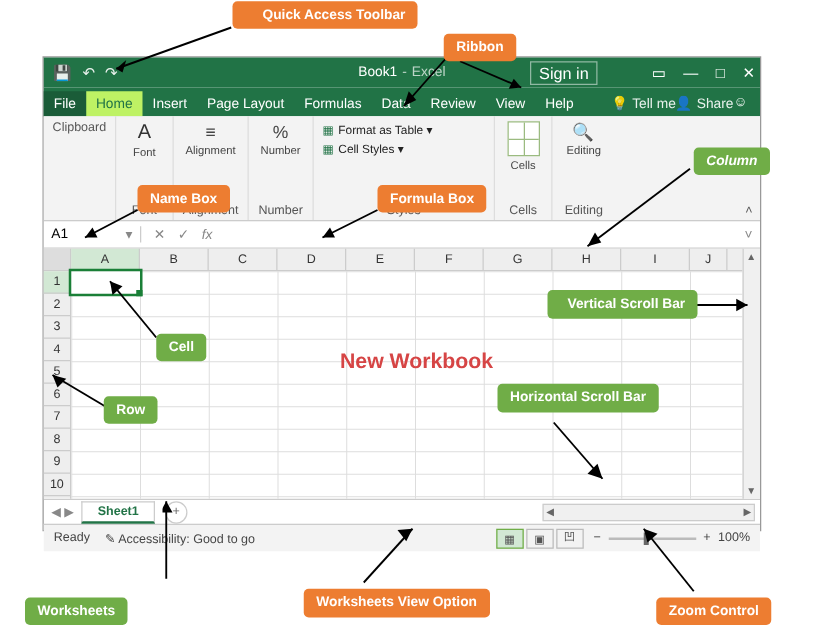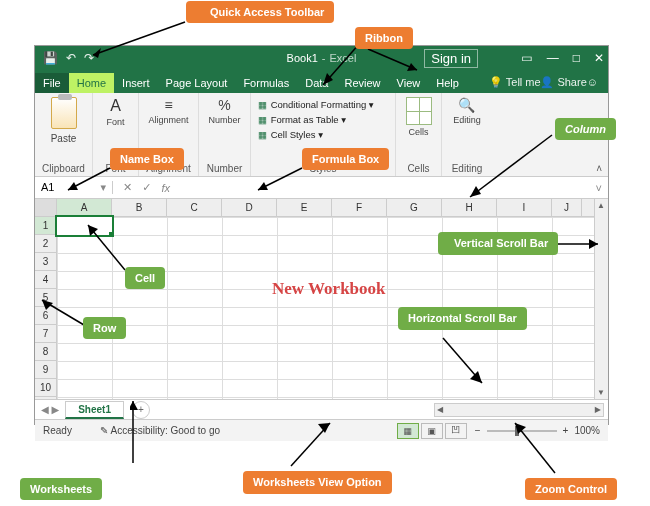--- a/index.html
+++ b/index.html
@@ -71,32 +71,32 @@
   .cells { position:relative; flex:1; }
   .gridlines { position:absolute; inset:0;
     background-image: linear-gradient(#ddd 1px, transparent 1px), linear-gradient(90deg,#ddd 1px, transparent 1px);
     background-size: 55px 18px; background-position: 0 18px; }
   .active-cell { position:absolute; top:18px; left:0; width:55px; height:18px; outline:2px solid #1a7f37; background:#fff; }
   .active-cell::after { content:""; position:absolute; right:-2px; bottom:-2px; width:5px; height:5px; background:#1a7f37; }
   .vscroll { width:14px; background:#f0f0f0; border-left:1px solid #ccc; position:relative; }
   .vscroll::before { content:"▲"; position:absolute; top:2px; left:2px; font-size:8px; color:#666; }
   .vscroll::after  { content:"▼"; position:absolute; bottom:2px; left:2px; font-size:8px; color:#666; }
 
-  .wb-text { position:absolute; left:215px; top:62px; color:#d64545; font-family:Liberation Serif, serif; font-size:17px; font-weight:bold; }
+  .wb-text { position:absolute; left:215px; top:62px; color:#d64545; font-family:Liberation Sans, sans-serif; font-size:17px; font-weight:bold; }
 
   
   .btmrow { height:20px; border-top:1px solid #ccc; display:flex; align-items:center; font-size:10px; }
   .sheetnav { padding:0 6px; color:#888; }
   .sheettab { padding:2px 12px; border:1px solid #ccc; border-bottom:2px solid #217346; background:#fff; color:#217346; font-weight:bold; }
   .addsheet { width:18px; height:18px; border:1px solid #ccc; border-radius:50%; margin-left:8px; text-align:center; line-height:16px; color:#666; }
   .hscroll { margin-left:auto; width:170px; height:14px; background:#f0f0f0; border:1px solid #ccc; margin-right:4px; display:flex; justify-content:space-between; align-items:center; font-size:8px; color:#666; padding:0 2px; }
 
   
   .status { height:22px; background:#f3f3f3; border-top:1px solid #ccc; display:flex; align-items:center; font-size:10px; color:#444; }
-  .status .left { padding:0 8px; display:flex; gap:28px;align-items:center; }
+  .status .left { padding:0 8px; display:flex; gap:12px;align-items:center; }
   .views { margin-left:auto; display:flex; gap:2px; }
   .viewbtn { width:22px; height:16px; border:1px solid #bbb; display:flex; align-items:center; justify-content:center; font-size:9px; color:#555; }
   .viewbtn.sel { background:#d2e8d4; border-color:#70ad47; }
   .zoom { display:flex; align-items:center; gap:6px; padding:0 8px; }
   .zline { width:70px; height:2px; background:#bbb; position:relative; }
   .zline::before { content:""; position:absolute; left:40%; top:-4px; width:4px; height:10px; background:#666; }
 </style>
 </head>
 <body>
 
@@ -200,24 +200,20 @@
     <div class="tab">Help</div>
     <div class="tabs-right">
       <span>💡 <span>Tell me</span></span>
       <span>👤 <span>Share</span></span>
       <span>☺</span>
     </div>
   </div>
 
   <div class="ribbon">
     <div class="group" style="width:58px;">
-      <div class="grp-main" style="flex-direction:column; align-items:center;">
-        <div class="paste-icon"></div>
-        <div>Paste</div>
-      </div>
       <div class="group-label">Clipboard</div>
     </div>
     <div class="group" style="width:46px;">
         <div class="stub">
           <div style="font-size:16px;color:#333;">A</div>
           <div>Font</div>
         </div>
         <div class="group-label">Font</div>
       </div>
     <div class="group" style="width:60px;">
@@ -229,21 +225,20 @@
       </div>
     <div class="group" style="width:52px;">
         <div class="stub">
           <div style="font-size:14px;">%</div>
           <div>Number</div>
         </div>
         <div class="group-label">Number</div>
       </div>
     <div class="group" style="width:145px;">
       <div class="mid-list">
-        <div><span class="ico">▦</span> <span>Conditional Formatting</span> ▾</div>
         <div><span class="ico">▦</span> <span>Format as Table</span> ▾</div>
         <div><span class="ico">▦</span> <span>Cell Styles</span> ▾</div>
       </div>
       <div class="group-label">Styles</div>
     </div>
     <div class="group" style="width:46px;">
         <div class="stub">
           <div class="cell-icon"></div>
           <div>Cells</div>
         </div>

